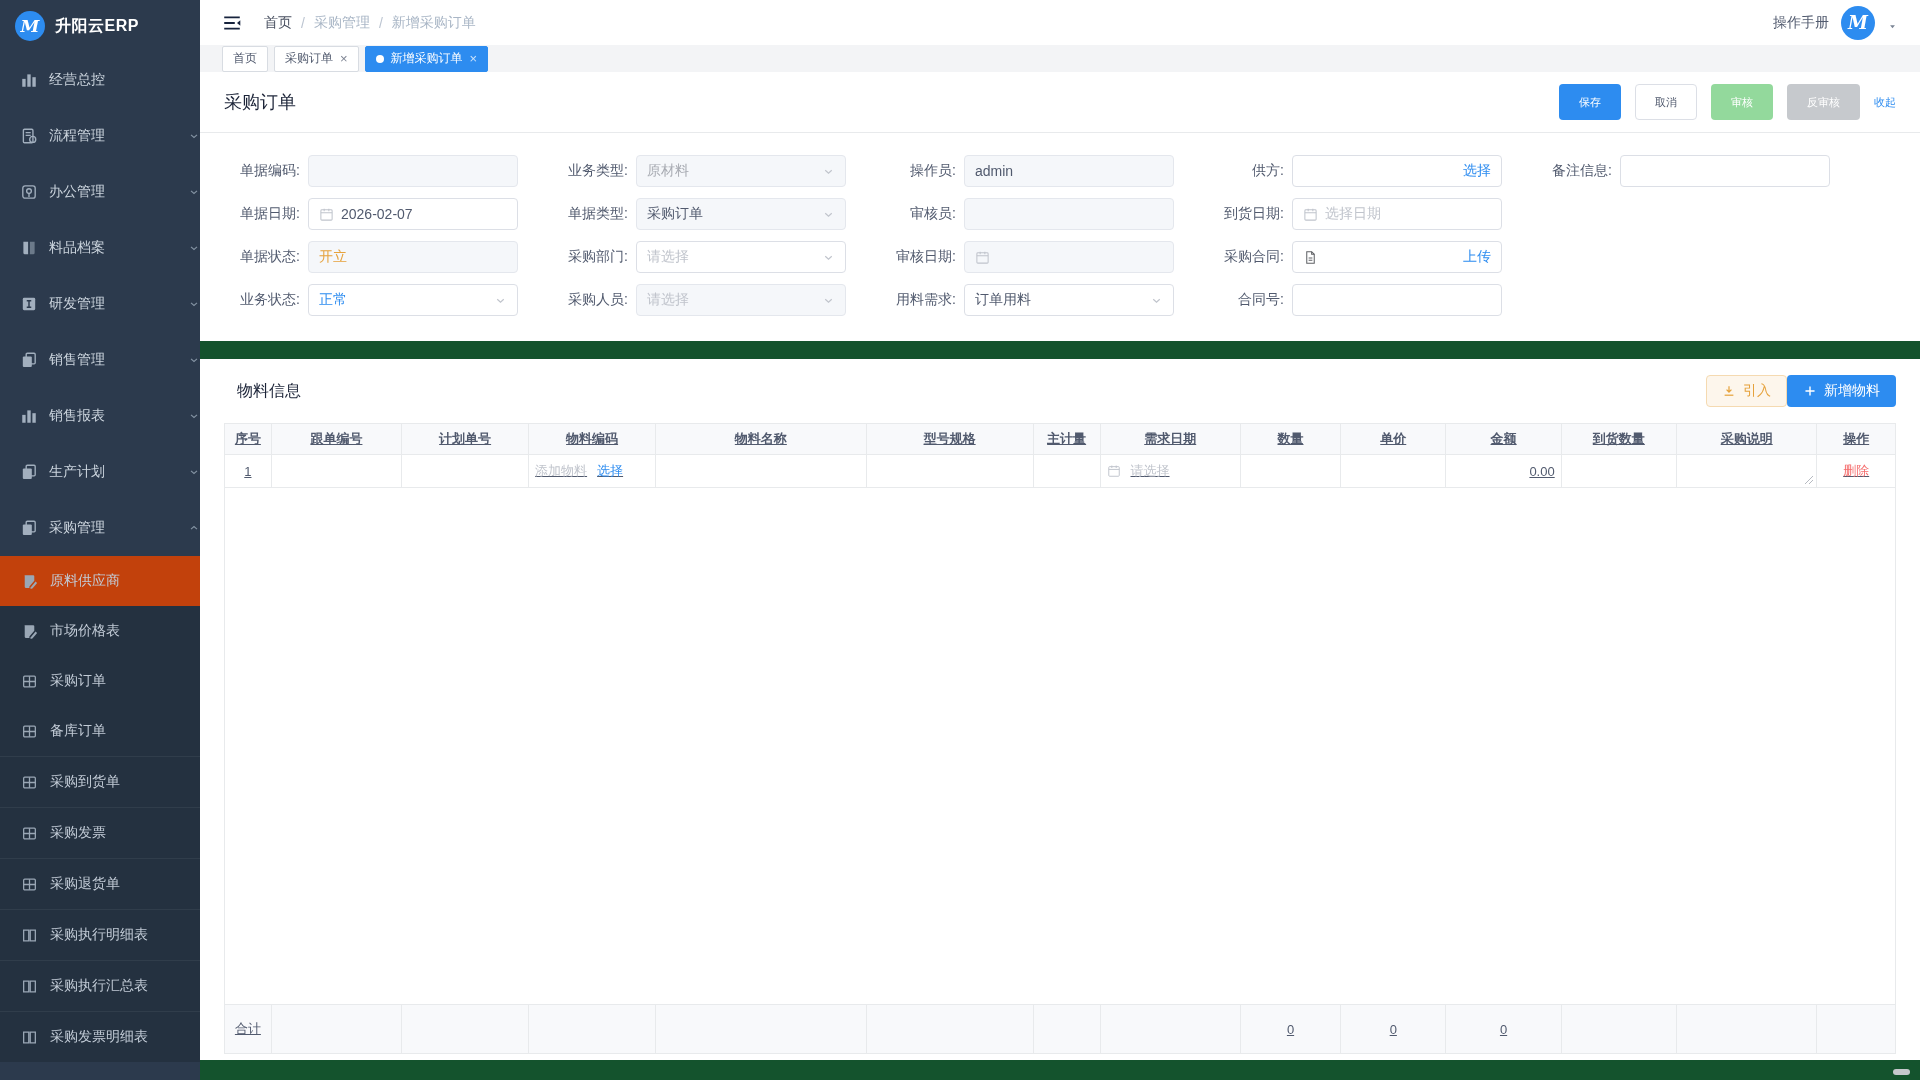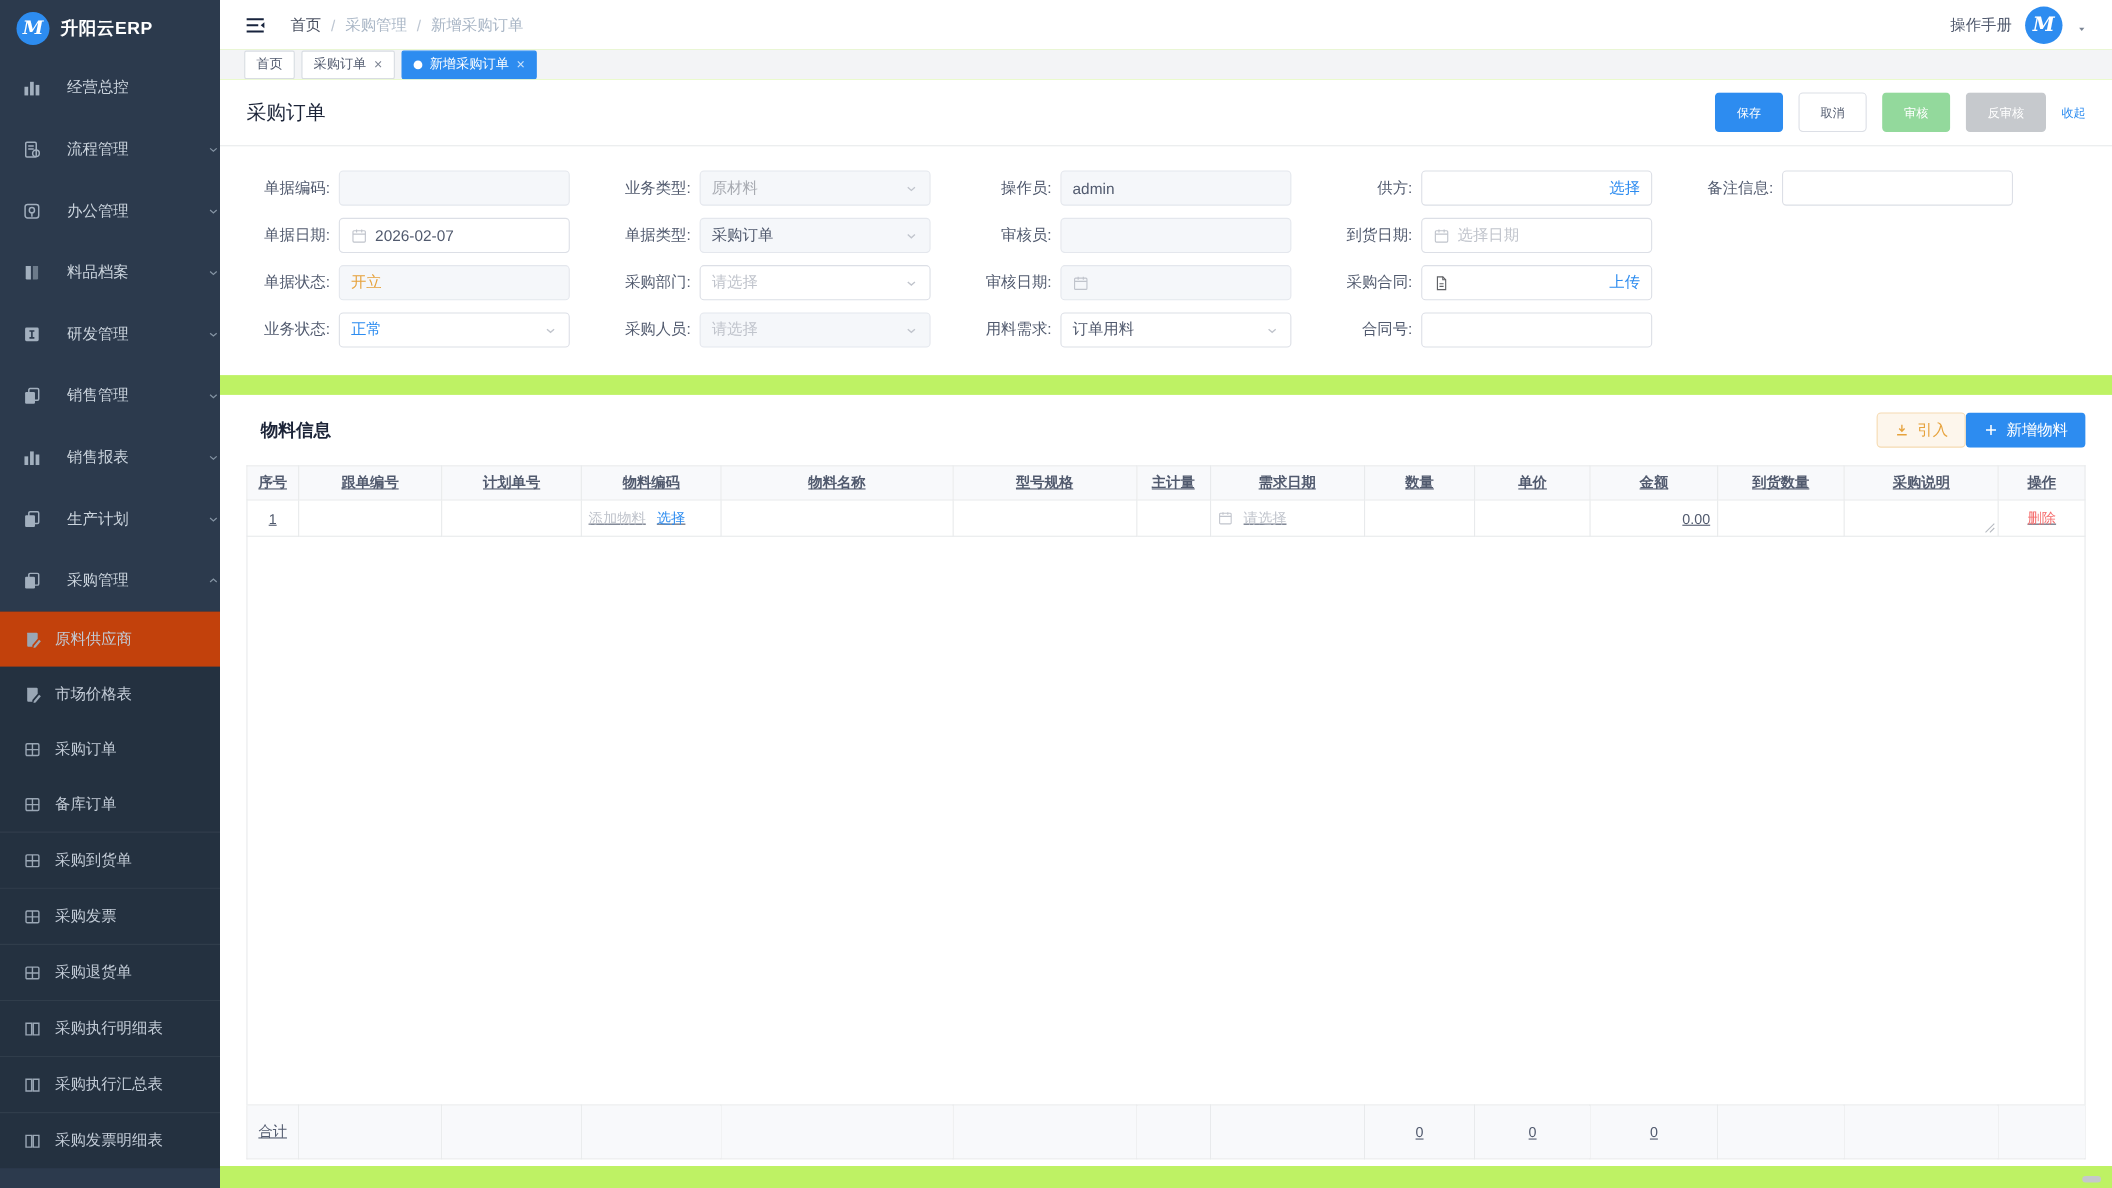--- a/index.html
+++ b/index.html
@@ -11,32 +11,32 @@
   svg{display:block;width:100%;height:100%;}
   .app{display:flex;width:1920px;height:1080px;}
 
   
   .sidebar{flex:0 0 200px;width:200px;background:#2c3a4d;overflow:hidden;--side-bg:#2c3a4d;}
   .logo-row{height:52px;display:flex;align-items:center;padding-left:15px;gap:10px;}
   .logo-circle{width:30px;height:30px;border-radius:50%;background:#2d8cf0;color:#fff;
     display:flex;align-items:center;justify-content:center;
     font-family:"DejaVu Serif",serif;font-style:italic;font-weight:bold;font-size:17px;}
   .logo-title{color:#ffffff;font-size:16px;font-weight:700;letter-spacing:.5px;}
-  .s-item{height:56px;display:flex;align-items:center;padding:0 0 0 20px;cursor:pointer;color:#ccd5de;gap:12px;}
+  .s-item{height:56px;display:flex;align-items:center;padding:0 0 0 20px;cursor:pointer;color:#ccd5de;}
   .s-icon{width:18px;height:18px;margin-right:11px;color:#a2afbe;flex:none;}
   .s-label{flex:1;font-size:14px;}
   .s-chev{width:12px;height:12px;color:#8594a4;flex:none;}
   .submenu{background:#243140;}
   .sub-item{height:50px;display:flex;align-items:center;padding:0 16px 0 21px;cursor:pointer;color:#c2cbd6;}
   .sub-item.sep{border-top:1px solid rgba(255,255,255,.06);}
   .sub-item.highlight{background:#c2410c;}
   .sub-icon{width:17px;height:17px;margin-right:12px;color:#9aa7b5;flex:none;}
 
   
-  .main{flex:1;display:flex;flex-direction:column;min-width:0;background:#bef264;}
+  .main{flex:1;display:flex;flex-direction:column;min-width:0;background:#14532d;}
   .topbar{height:45px;background:#fff;display:flex;align-items:center;padding:0 22px;}
   .hamburger{width:20px;height:18px;color:#17233d;margin-right:22px;cursor:pointer;}
   .breadcrumb{display:flex;align-items:center;gap:9px;font-size:14px;}
   .bc-item{color:#a9b6c6;cursor:pointer;}
   .bc-item.first{color:#495060;}
   .bc-sep{color:#bcc5d1;}
   .topbar-right{margin-left:auto;display:flex;align-items:center;gap:12px;}
   .manual{color:#515a6e;cursor:pointer;}
   .avatar{width:34px;height:34px;border-radius:50%;background:#2d8cf0;color:#fff;cursor:pointer;
     display:flex;align-items:center;justify-content:center;
@@ -76,21 +76,21 @@
   .fval.placeholder{color:#c0c4cc;}
   .fval.warning{color:#e6a23c;}
   .fval.primary{color:#2d8cf0;}
   .fval.muted{color:#a8abb2;}
   .chev{width:13px;height:13px;color:#c0c4cc;flex:none;}
   .ico{width:15px;height:15px;color:#c0c4cc;flex:none;}
   .ico.dark{color:#606266;}
   .flink{color:#2d8cf0;cursor:pointer;flex:none;}
 
   .sec-head{height:64px;display:flex;align-items:center;padding:0 24px;}
-  .sec-title{font-size:16px;font-weight:700;color:#1c2438;padding-left:13px;}
+  .sec-title{font-size:16px;font-weight:400;color:#1c2438;padding-left:13px;}
   .sec-actions{margin-left:auto;display:flex;align-items:center;gap:0;}
   .btn-sm{height:30px;padding:0 15px;border-radius:4px;font-size:14px;display:inline-flex;
     align-items:center;gap:7px;cursor:pointer;border:1px solid transparent;white-space:nowrap;}
   .btn-sm.warn-plain{background:#fdf6ec;border-color:#f5dab1;color:#e6a23c;}
   .btn-sm.primary{background:#2d8cf0;color:#fff;}
   .bicon{width:14px;height:14px;flex:none;}
 
   .table-wrap{margin:0 24px;}
   table{width:100%;border-collapse:collapse;table-layout:fixed;text-decoration:underline;}
   th{height:30px;background:#f8f9fb;border:1px solid #e8eaec;font-size:13px;color:#515a6e;

